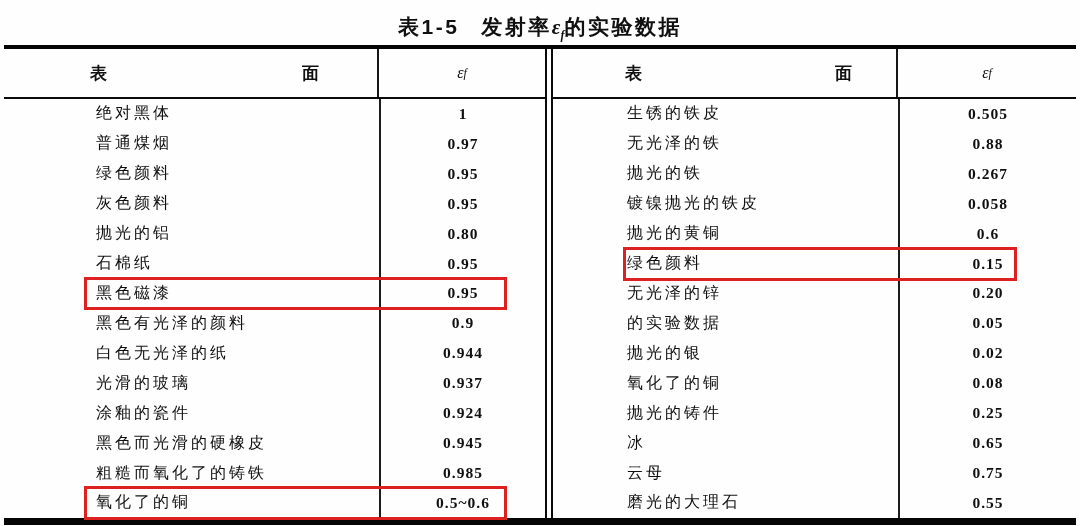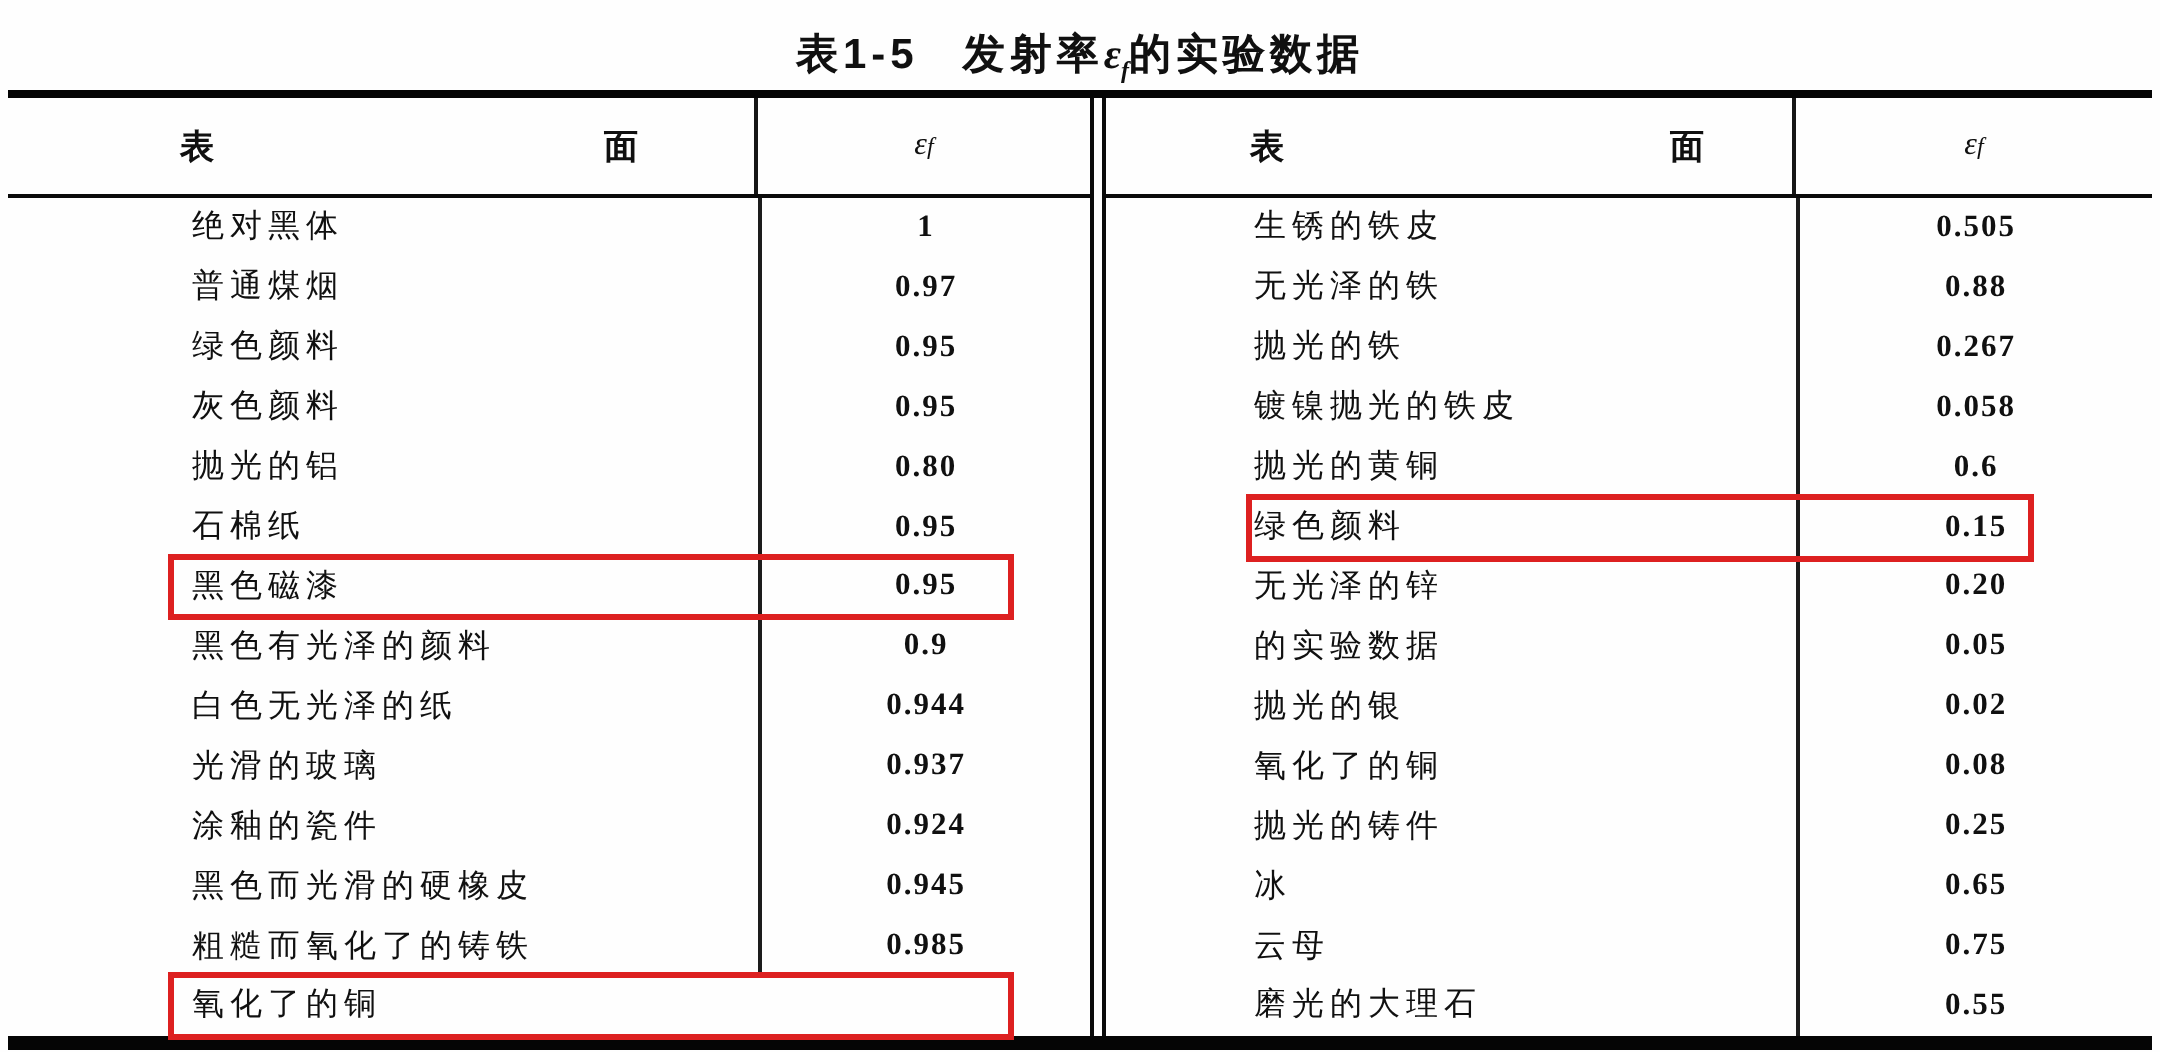--- a/index.html
+++ b/index.html
@@ -117,20 +117,21 @@
           <div class="trow">
             <div class="cell-surface">黑色而光滑的硬橡皮</div>
             <div class="cell-value">0.945</div>
           </div>
           <div class="trow">
             <div class="cell-surface">粗糙而氧化了的铸铁</div>
             <div class="cell-value">0.985</div>
           </div>
           <div class="trow">
             <div class="cell-surface">氧化了的铜</div>
+            <div class="cell-value">0.5~0.6</div>
             <div class="red-box" style="border-color: rgb(221, 32, 32);"></div>
           </div>
         </div>
     </div>
 
     <div class="mid-divider"></div>
 
     <div class="half-col half-right">
       <div class="hdr">
         <div class="hdr-surface">

